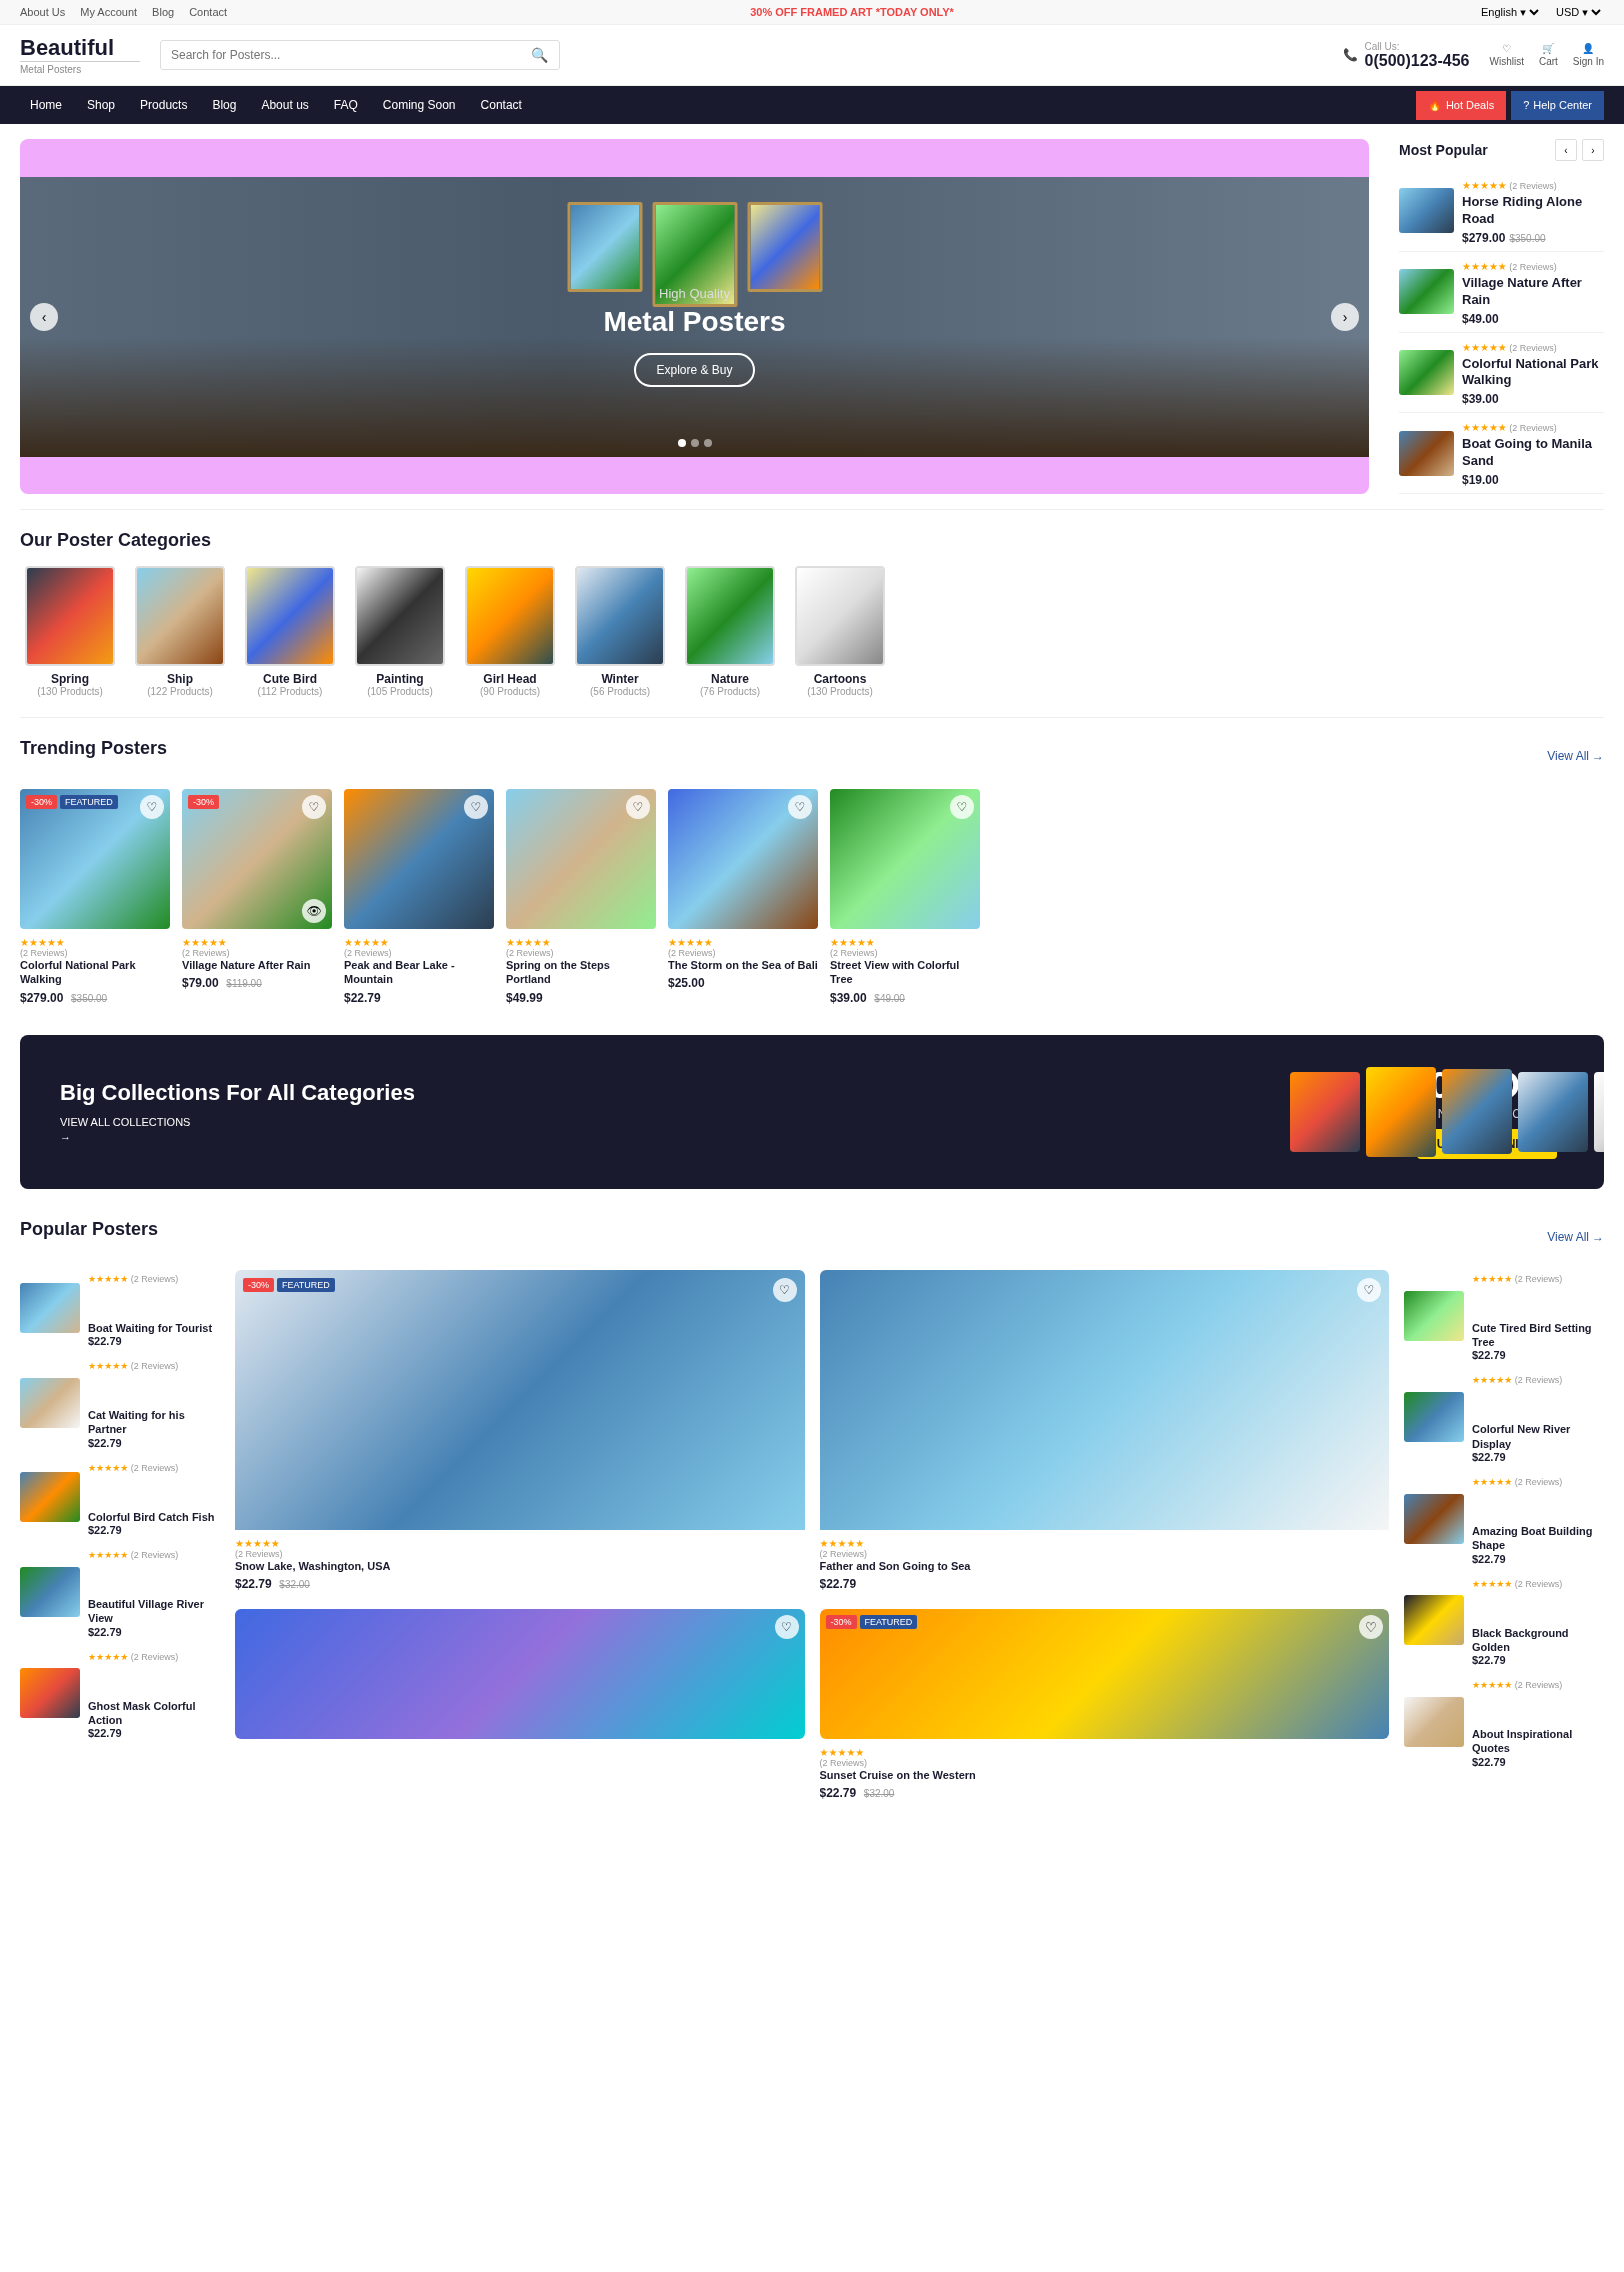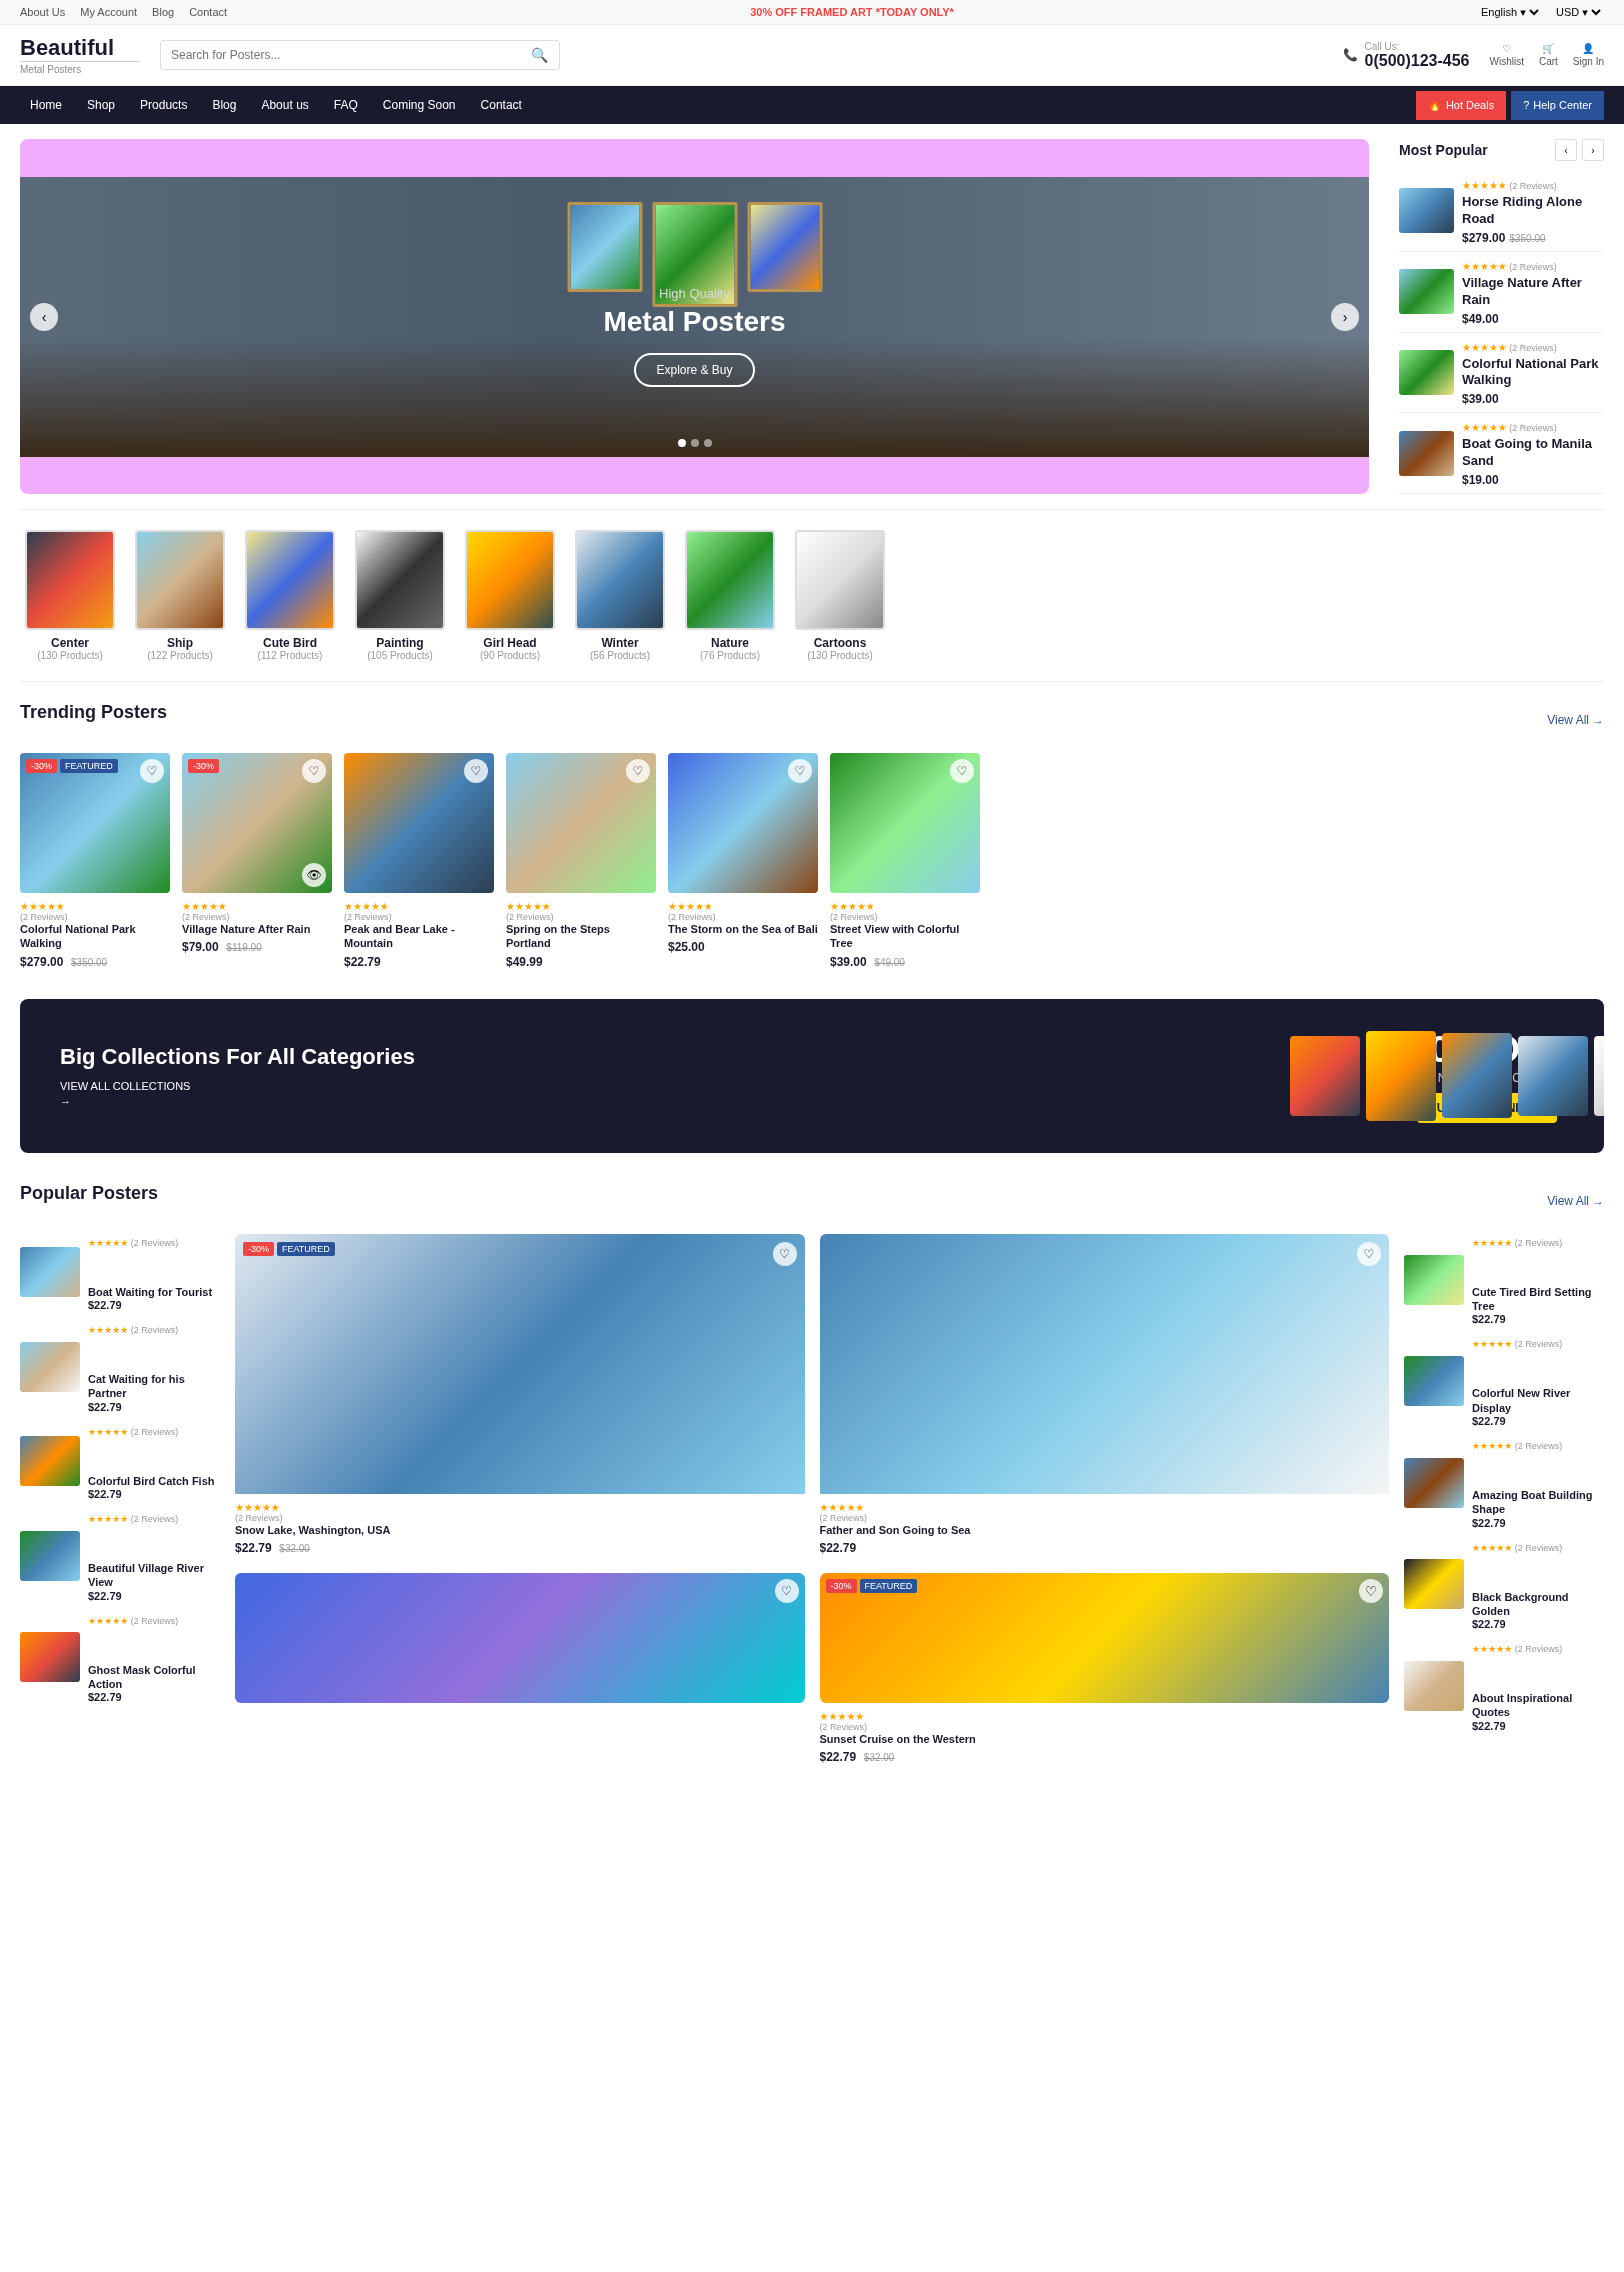--- a/index.html
+++ b/index.html
@@ -323,26 +323,27 @@
         <div><span class="popular-price">$19.00</span></div>
       </div>
     </div>
       </div>
   </div>
 </div>
 
 <hr class="divider">
 
 <div class="section">
+  <div class="section-title">Our Poster Categories</div>
   <div class="categories-grid" id="categories-grid">
     <div class="category-item">
       <div class="category-img">
         <div class="color-human" style="width:100%;height:100%;"></div>
       </div>
-      <div class="category-name">Center</div>
+      <div class="category-name">Spring</div>
       <div class="category-count">(130 Products)</div>
     </div>
     <div class="category-item">
       <div class="category-img">
         <div class="color-ship" style="width:100%;height:100%;"></div>
       </div>
       <div class="category-name">Ship</div>
       <div class="category-count">(122 Products)</div>
     </div>
     <div class="category-item">

